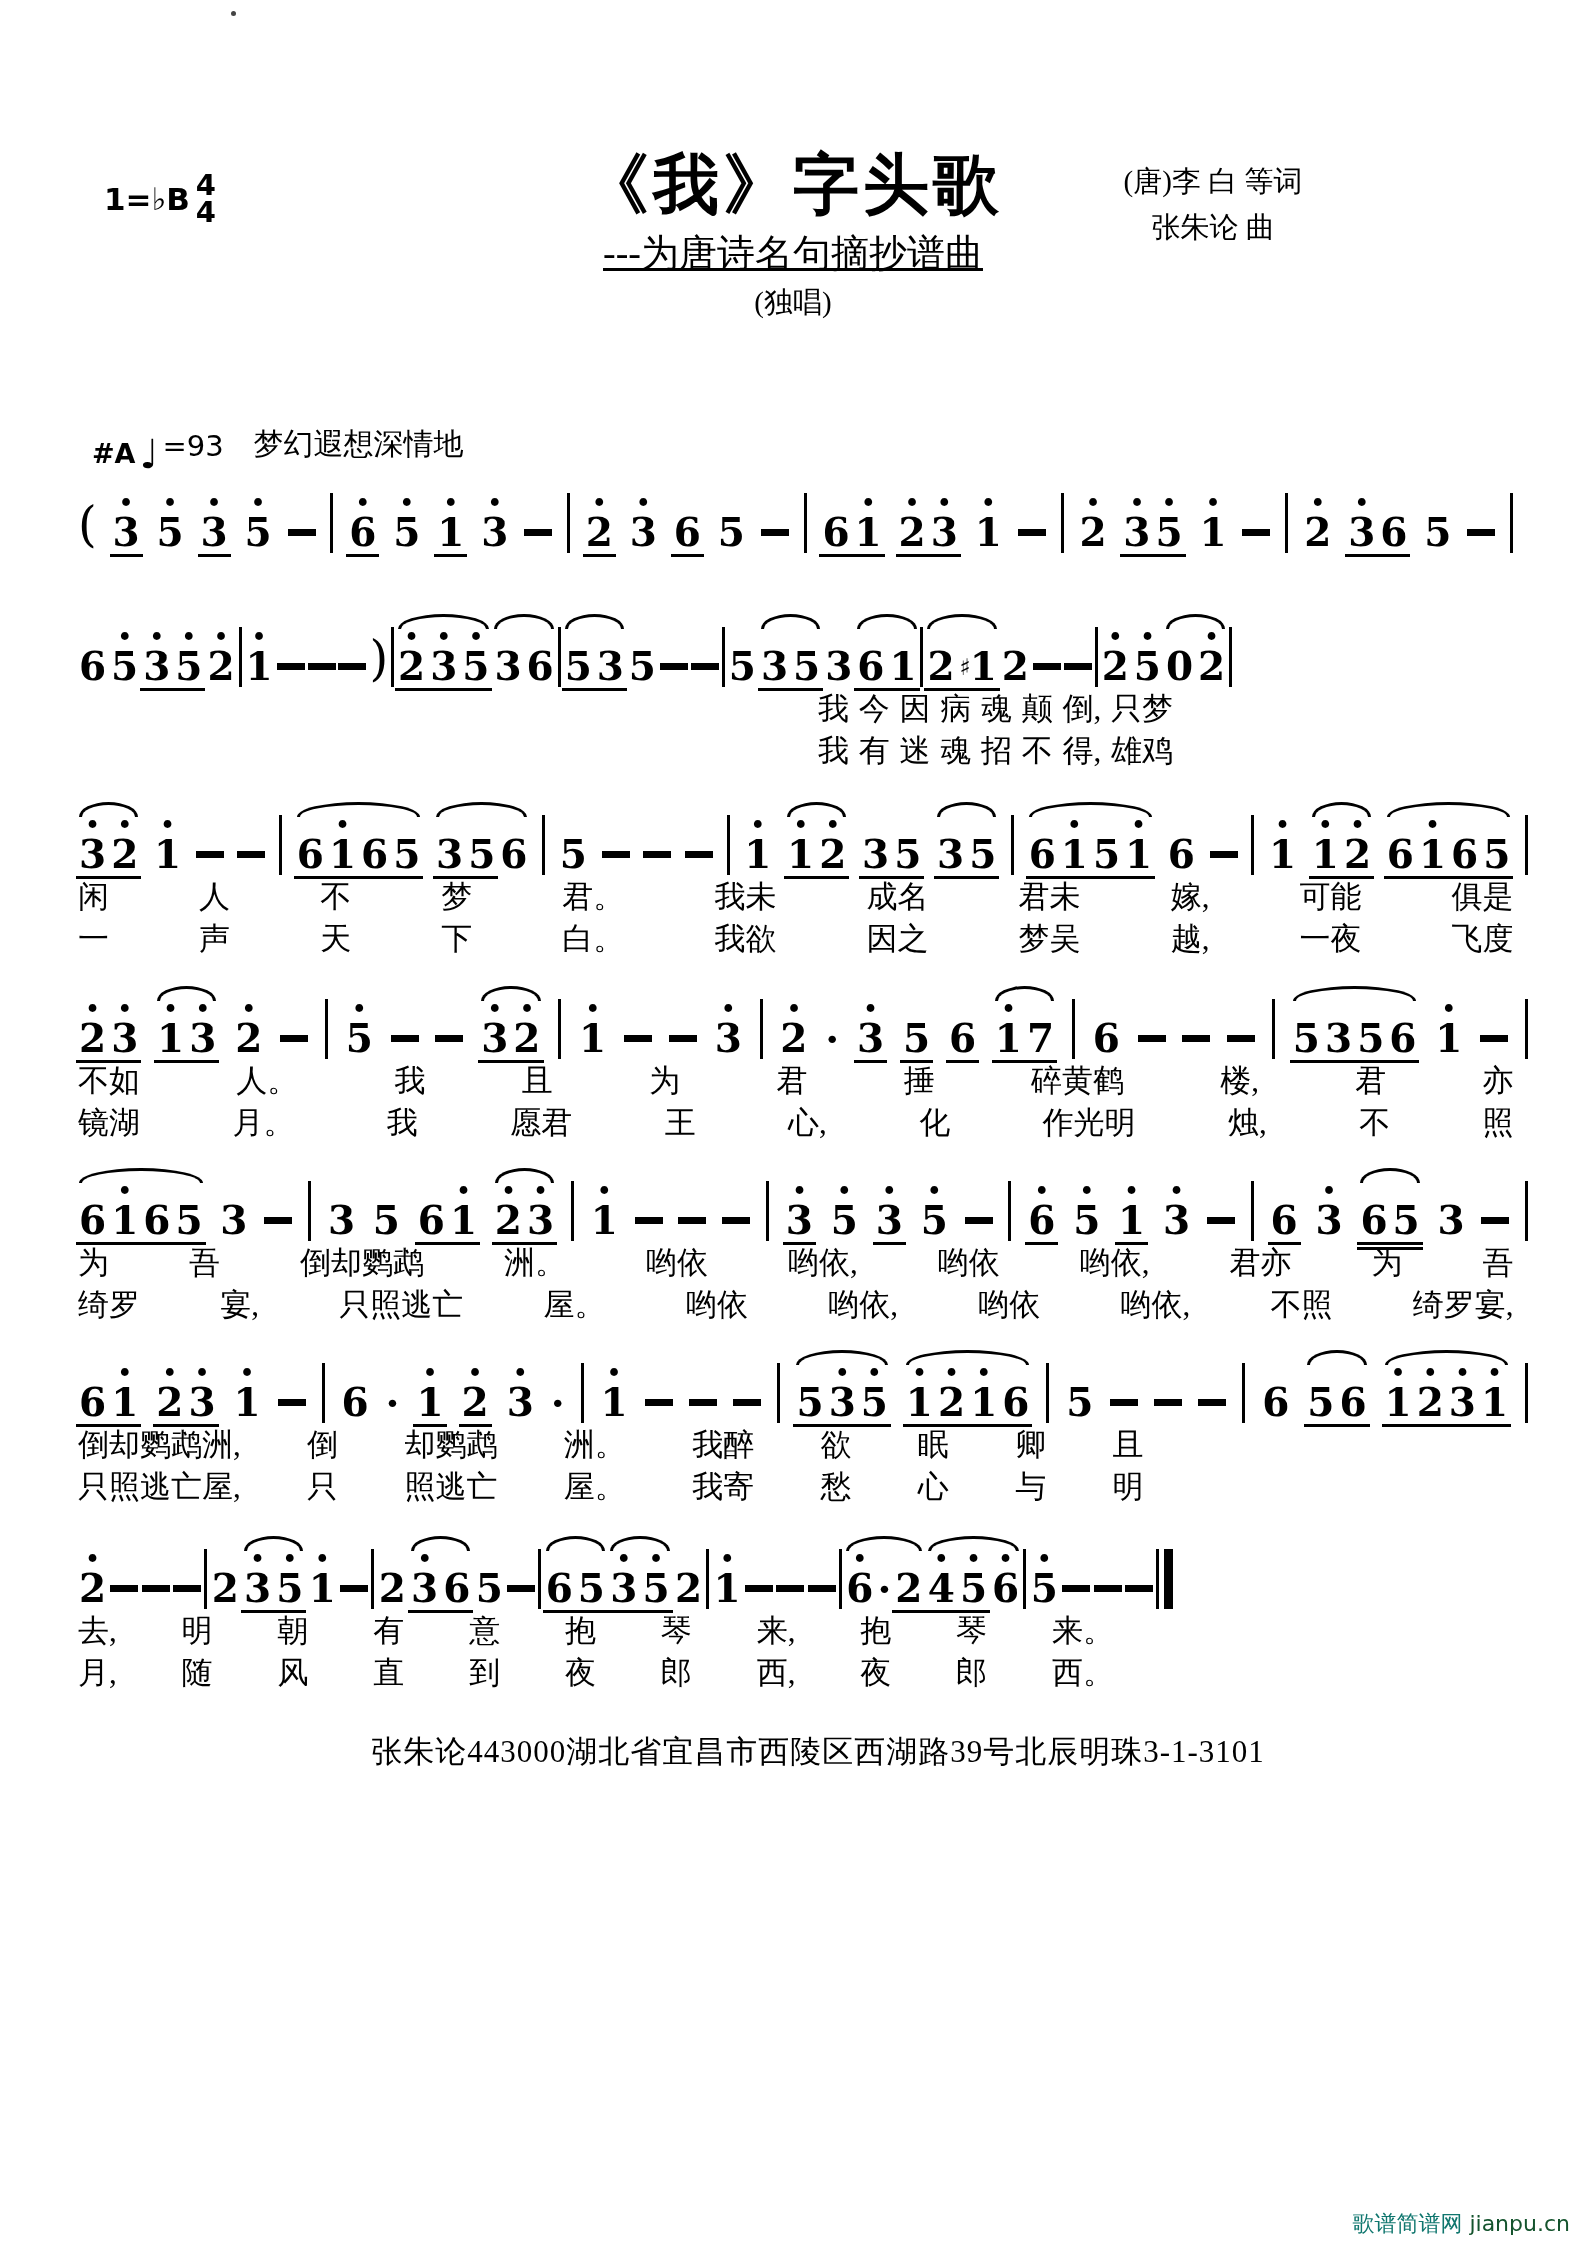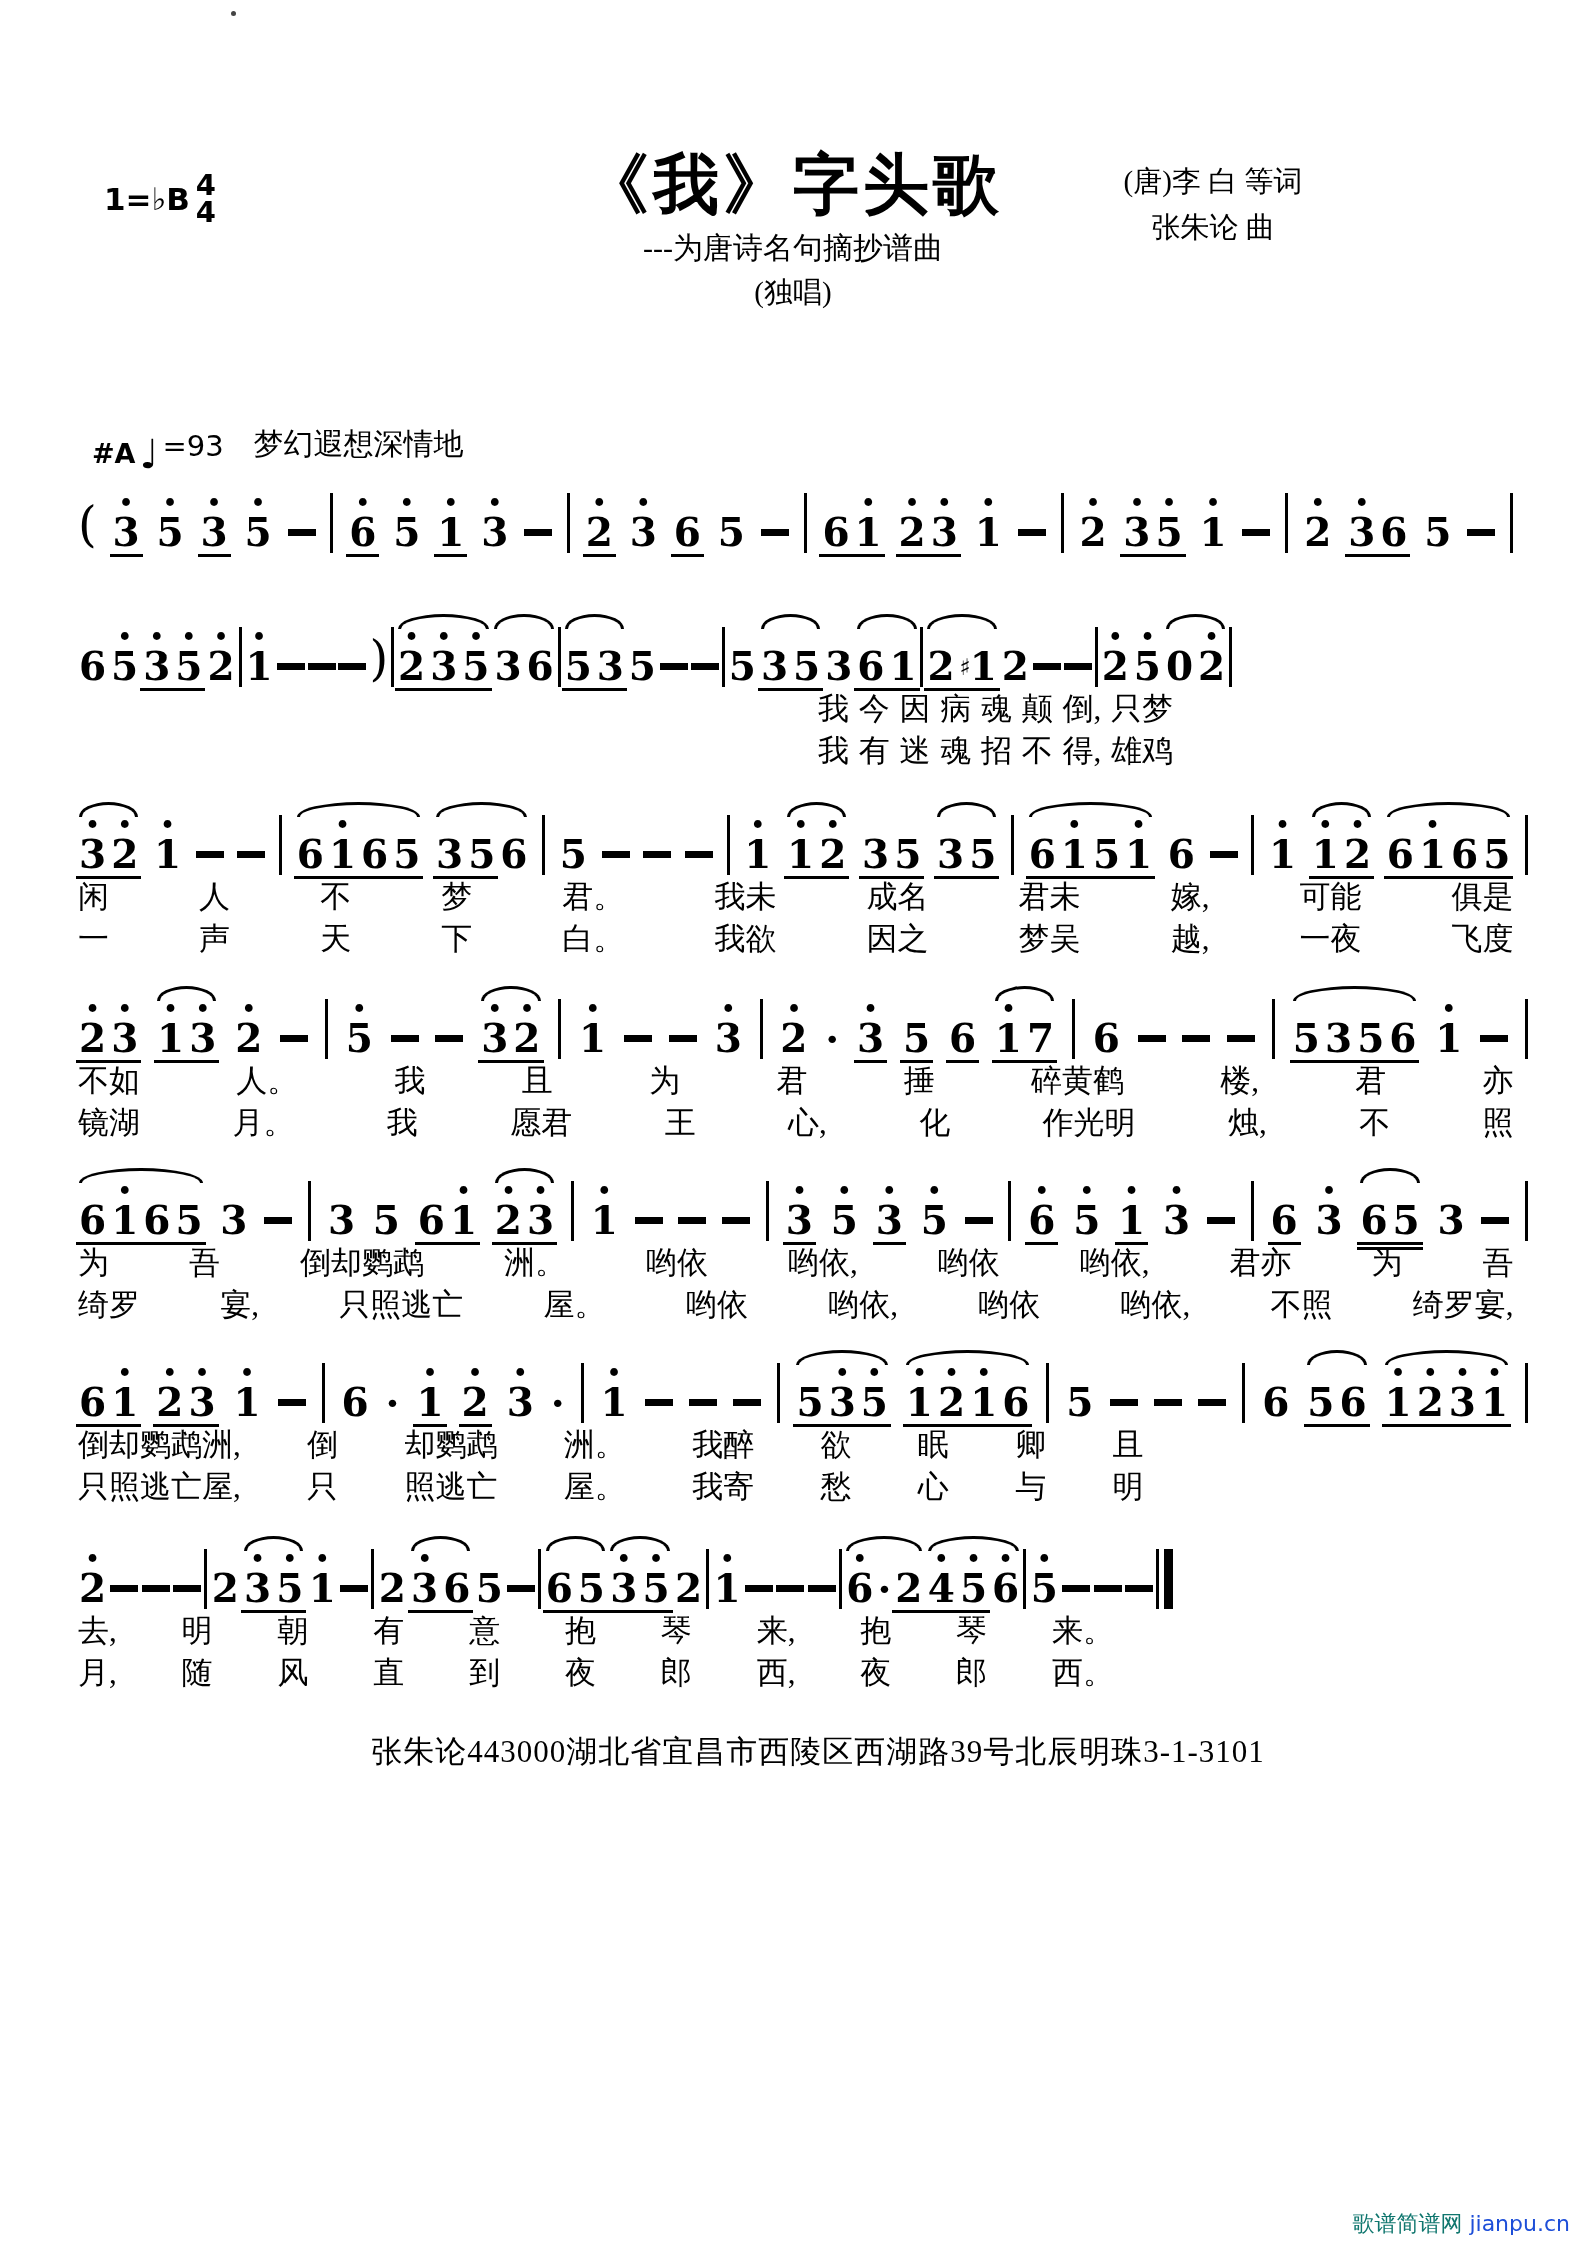--- a/index.html
+++ b/index.html
@@ -10,21 +10,21 @@
     font-family:"Liberation Serif", serif; overflow:hidden;
   }
   .top-dot { position:absolute; left:231px; top:11px; width:5px; height:5px; background:#444; border-radius:50%; }
 
   
   .keysig { position:absolute; left:104px; top:172px; display:flex; align-items:center; gap:6px;
             font-family:"DejaVu Sans", sans-serif; font-size:31px; font-weight:700; }
   .meter { display:inline-flex; flex-direction:column; align-items:center; line-height:27px; font-size:29px; }
   .titleblock { position:absolute; left:0; right:0; top:148px; text-align:center; }
   .title { font-size:66px; font-weight:700; letter-spacing:4px; line-height:74px; }
-  .subtitle { font-size:30px; margin-top:6px; }
+  .subtitle { font-size:38px; margin-top:6px;text-decoration:underline; }
   .perf { font-size:29px; margin-top:4px; }
   .credits { position:absolute; left:1078px; top:158px; width:270px; text-align:center;
              font-size:29px; line-height:46px; }
 
   
   .content { position:absolute; left:78px; right:28px; top:428px; }
   .tempo { display:flex; align-items:flex-end; gap:4px; font-size:29px; margin-left:14px; margin-bottom:6px; }
   .tempo .acc { font-family:"DejaVu Sans", sans-serif; font-weight:700; font-size:27px; }
   .tempo .qnote { font-family:"DejaVu Sans", sans-serif; font-size:40px; line-height:34px; position:relative; top:2px; }
   .tempo .bpm { font-family:"DejaVu Sans", sans-serif; font-weight:400; font-size:29px; position:relative; top:-6px; }
@@ -1436,15 +1436,15 @@
           <span class="syl">郎</span>
           <span class="syl">西。</span>
         </div>
       </div>
 
     <div class="footer">张朱论443000湖北省宜昌市西陵区西湖路39号北辰明珠3-1-3101</div>
   </div>
 
   <div class="watermark">
     <span style="color: #0f766e;">歌谱简谱网</span>
-    <span style="color: #1d4ed8; margin-top: 46px;">jianpu.cn</span>
+    <span style="color: #14532d; margin-top: 46px;">jianpu.cn</span>
   </div>
 </div>
 
 </body></html>

